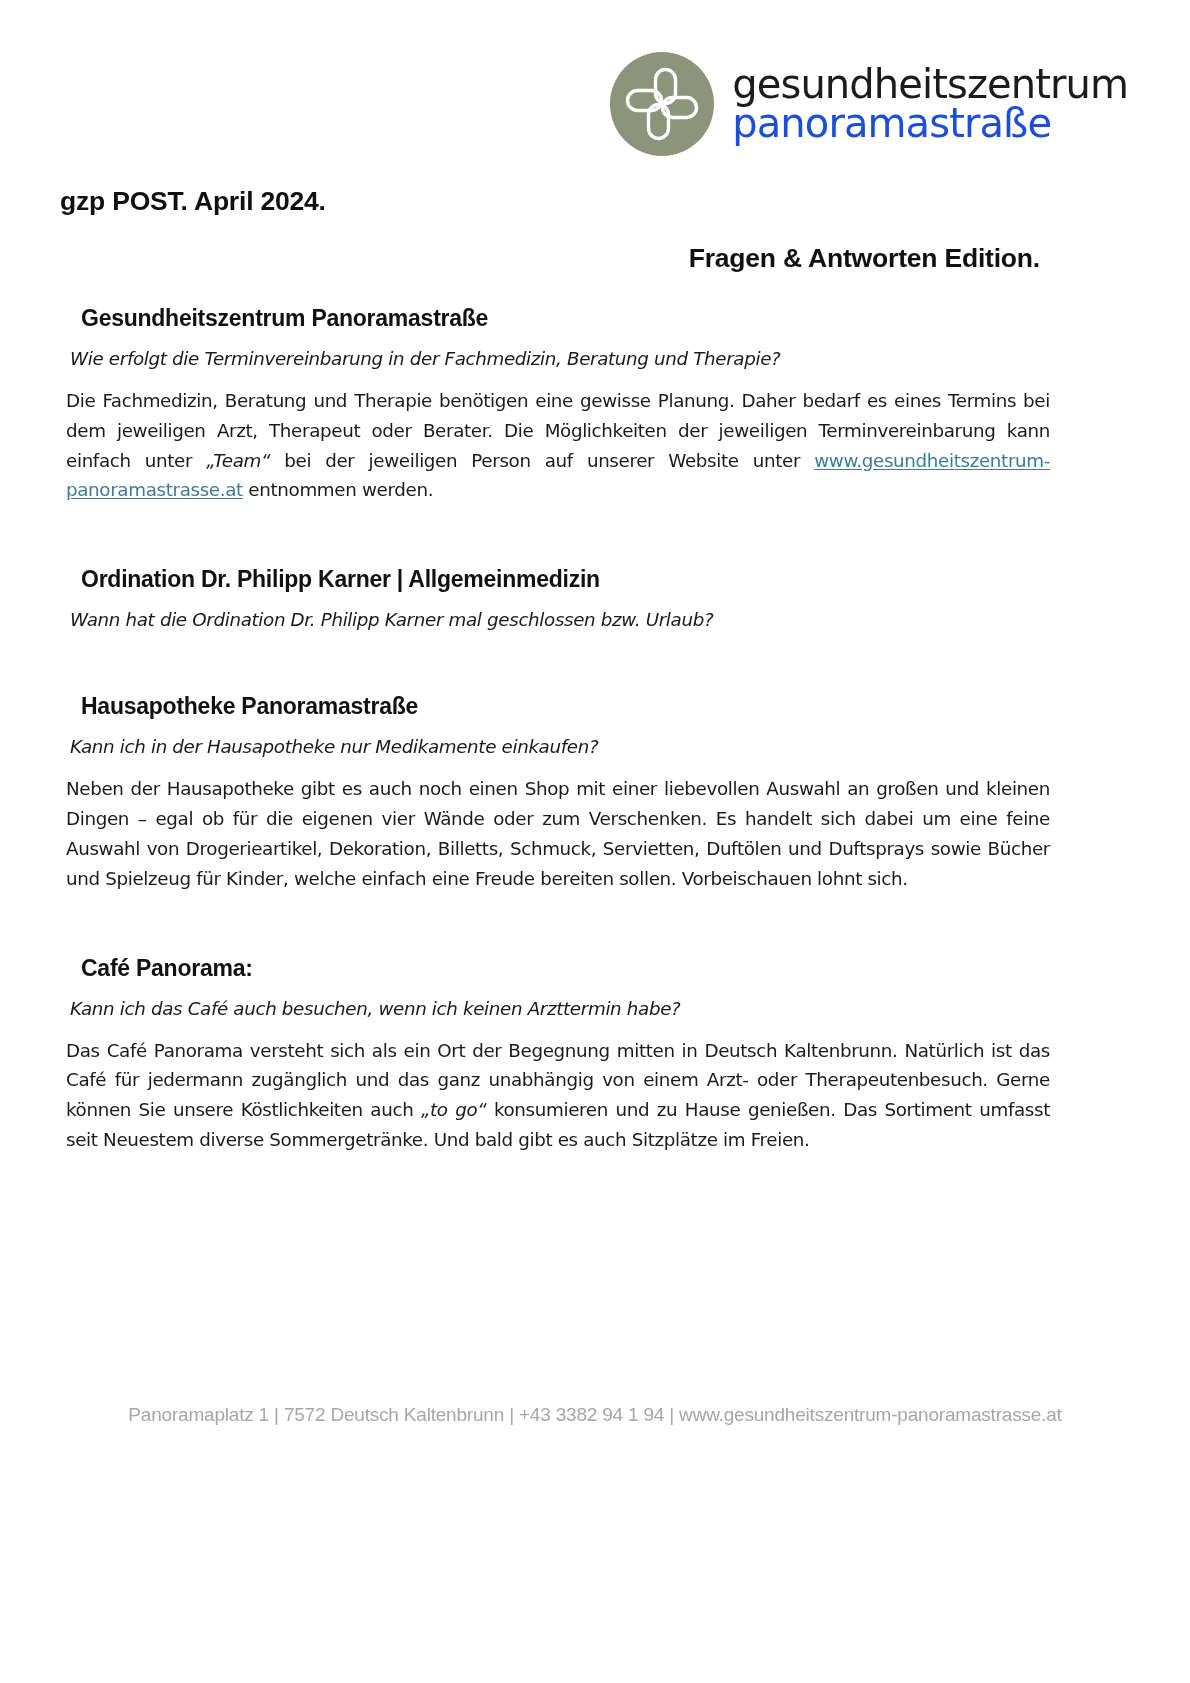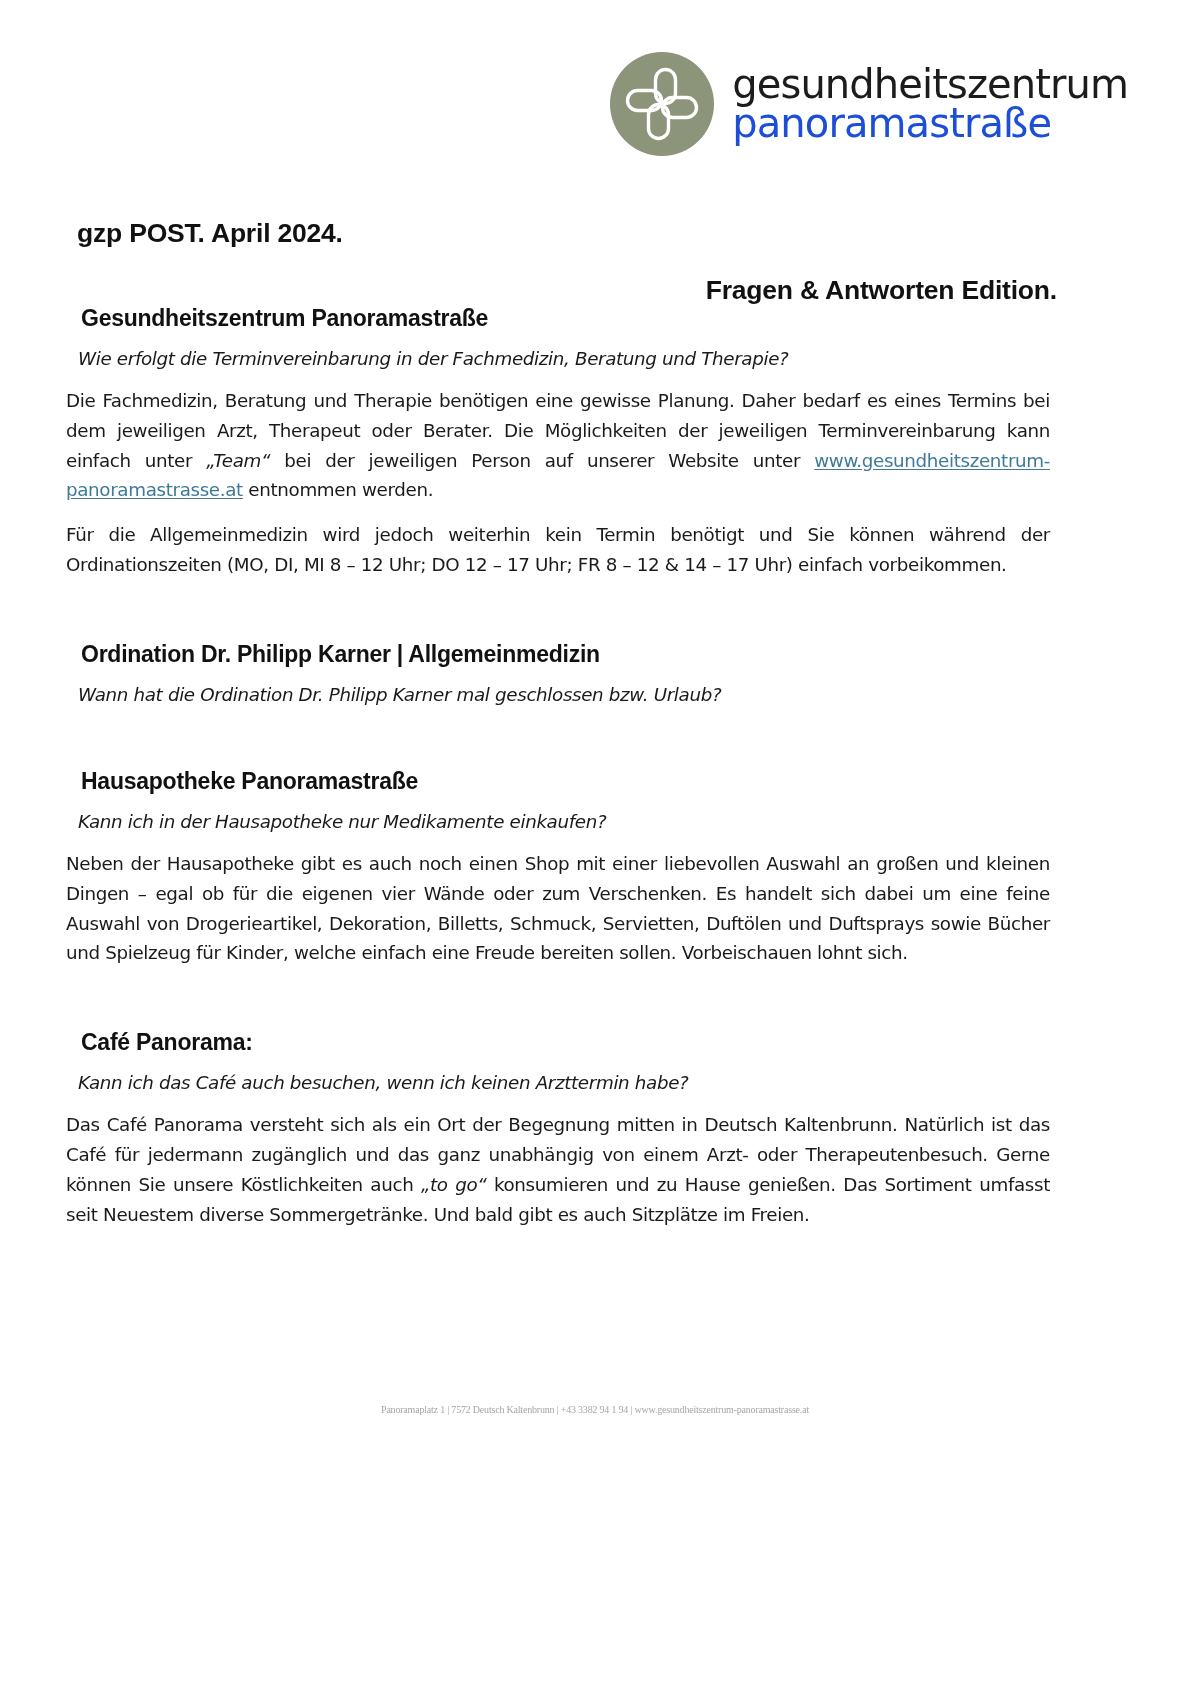--- a/index.html
+++ b/index.html
@@ -52,24 +52,23 @@
     font-size: 40px;
     font-weight: 400;
     letter-spacing: -0.9px;
     color: #1d4ed8;
     white-space: nowrap;
   }
 
   
   .doc-title {
     position: absolute;
-    left: 77px;
+    left: 60px;
     top: 186px;
     width: 980px;
-    margin-top: 32px;
   }
   .doc-title h1 {
     margin: 0 0 26px 0;
     font-family: "Liberation Sans", sans-serif;
     font-size: 26.5px;
     font-weight: bold;
     letter-spacing: -0.2px;
     color: #111111;
   }
   .doc-title h1.second {
@@ -89,21 +88,21 @@
   }
   .section-heading {
     margin: 0 0 16px 15px;
     font-family: "Liberation Sans", sans-serif;
     font-size: 23px;
     font-weight: bold;
     letter-spacing: -0.25px;
     color: #111111;
   }
   .question {
-    margin: 0 0 17px 12px;
+    margin: 0 0 17px 4px;
     font-family: "DejaVu Sans", sans-serif;
     font-size: 18.3px;
     font-style: italic;
     font-weight: 400;
     color: #1a1a1a;
     letter-spacing: -0.35px;
   }
   .para {
     margin: 0 0 15px 0;
     font-family: "DejaVu Sans", sans-serif;
@@ -127,22 +126,22 @@
   }
   .gap-lg { height: 46px; }
 
   
   .footer {
     position: absolute;
     left: 0;
     right: 0;
     top: 1404px;
     text-align: center;
-    font-family: Liberation Serif, serif;
-    font-size: 10px;
+    font-family: Liberation Sans, sans-serif;
+    font-size: 19px;
     color: #a6a6a6;
     letter-spacing: -0.2px;
   }
 </style>
 </head>
 <body>
 
 <div class="page">
 
   <div class="logo-block">
@@ -164,21 +163,20 @@
   <div class="doc-title">
     <h1>gzp POST. April 2024.</h1>
     <h1 class="second">Fragen &amp; Antworten Edition.</h1>
   </div>
 
   <div class="content" id="content-root">
       <div class="section">
         <h2 class="section-heading">Gesundheitszentrum Panoramastraße</h2>
         <p class="question">Wie erfolgt die Terminvereinbarung in der Fachmedizin, Beratung und Therapie?</p>
         <p class="para">Die Fachmedizin, Beratung und Therapie benötigen eine gewisse Planung. Daher bedarf es eines Termins bei dem jeweiligen Arzt, Therapeut oder Berater. Die Möglichkeiten der jeweiligen Terminvereinbarung kann einfach unter <em>„Team“</em> bei der jeweiligen Person auf unserer Website unter <a class="lnk" href="#">www.gesundheitszentrum-panoramastrasse.at</a> entnommen werden.</p>
-        <p class="para">Für die Allgemeinmedizin wird jedoch weiterhin kein Termin benötigt und Sie können während der Ordinationszeiten (MO, DI, MI 8 – 12 Uhr; DO 12 – 17 Uhr; FR 8 – 12 &amp; 14 – 17 Uhr) einfach vorbeikommen.</p>
       </div>
       <div class="gap-lg"></div>
       <div class="section">
         <h2 class="section-heading">Ordination Dr. Philipp Karner | Allgemeinmedizin</h2>
         <p class="question">Wann hat die Ordination Dr. Philipp Karner mal geschlossen bzw. Urlaub?</p>
       </div>
       <div class="gap-lg"></div>
       <div class="section">
         <h2 class="section-heading">Hausapotheke Panoramastraße</h2>
         <p class="question">Kann ich in der Hausapotheke nur Medikamente einkaufen?</p>

